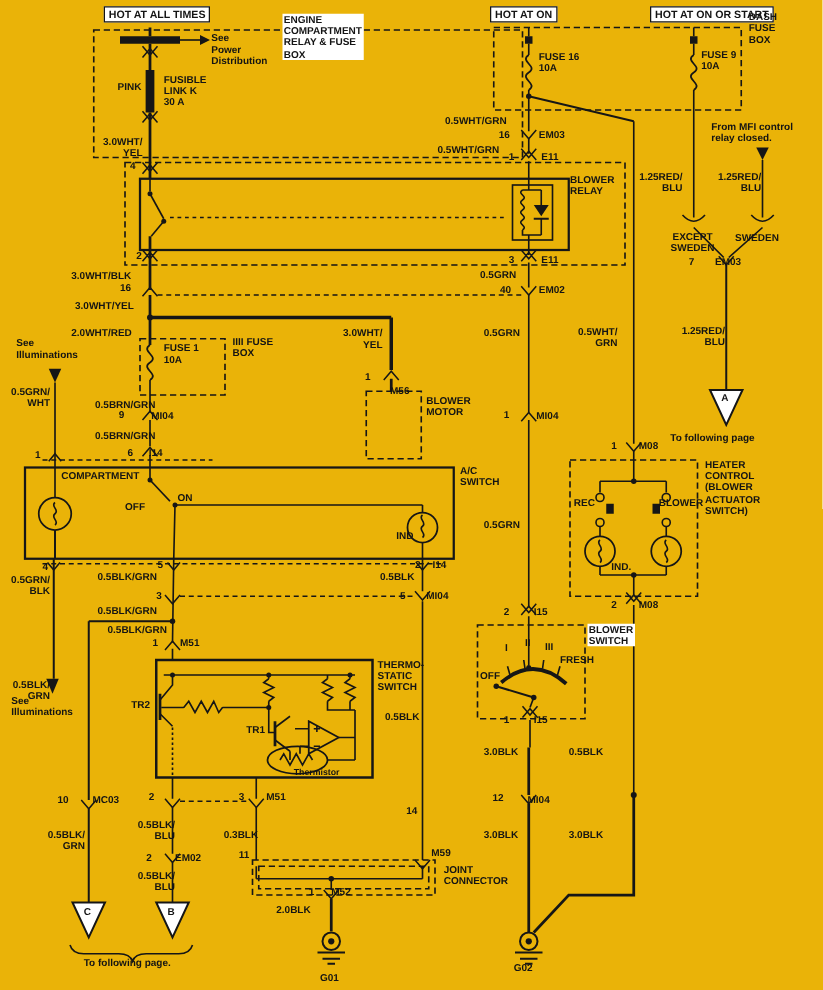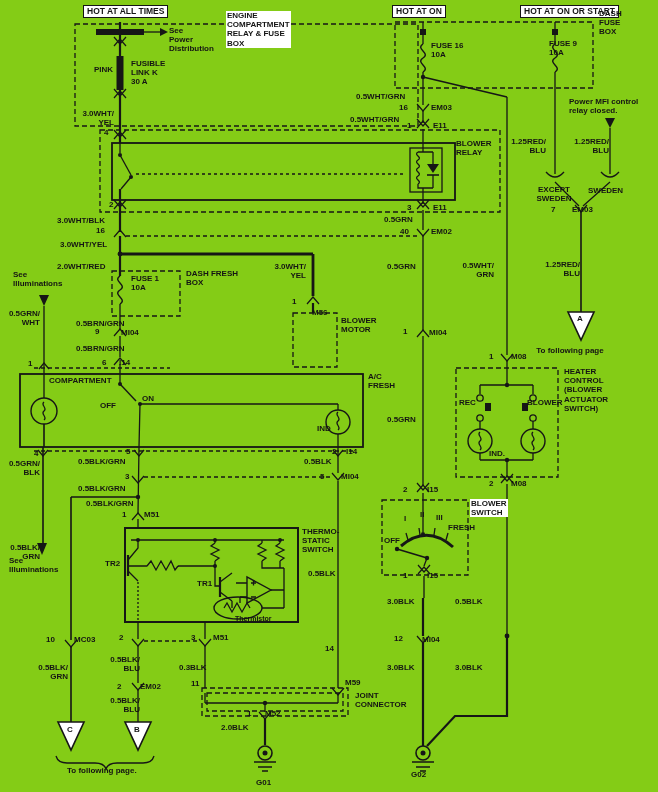--- a/index.html
+++ b/index.html
@@ -1,16 +1,16 @@
 <!DOCTYPE html>
 <html><head>
 <meta charset="utf-8">
 <style>
   html,body{margin:0;padding:0;background:#fff;}
-  .page{position:relative;width:658px;height:792px;background:#84cc16;
+  .page{position:relative;width:658px;height:792px;background:#eab308;
         font-family:"Liberation Sans",sans-serif;color:#141414;overflow:hidden;}
   svg{position:absolute;left:0;top:0;}
   .l{position:absolute;white-space:pre-line;font-size:8px;font-weight:600;
      line-height:1.15;color:#141414;}
   .b{font-weight:700;}
   .r{text-align:right;}
   .c{text-align:center;}
   .sm{font-size:7px;}
   .hdr{border:1.5px solid #141414;padding:1px 3px;font-size:8.5px;font-weight:700;
        background:#fff;line-height:1.1;white-space:nowrap;}
@@ -267,42 +267,42 @@
 <div class="l b" style="left:433px;top:203px">E11</div>
 <div class="l" style="left:109px;top:200px">2</div>
 <div class="l" style="left:57px;top:216px">3.0WHT/BLK</div>
 <div class="l" style="left:96px;top:226px">16</div>
 <div class="l" style="left:400px;top:227px">40</div>
 <div class="l b" style="left:431px;top:227px">EM02</div>
 <div class="l" style="left:60px;top:240px">3.0WHT/YEL</div>
 <div class="l" style="left:57px;top:262px">2.0WHT/RED</div>
 <div class="l b" style="left:131px;top:274px">FUSE 1
 10A</div>
-<div class="l b" style="left:186px;top:269px">DASH FRESH
+<div class="l b" style="left:186px;top:269px">IIII FUSE
 BOX</div>
 <div class="l" style="left:76px;top:319px">0.5BRN/GRN</div>
 <div class="l" style="left:95px;top:327px">9</div>
 <div class="l b" style="left:121px;top:328px">MI04</div>
 <div class="l" style="left:76px;top:344px">0.5BRN/GRN</div>
 <div class="l" style="left:102px;top:358px">6</div>
 <div class="l" style="left:119px;top:358px">I14</div>
 <div class="l r" style="left:260px;top:262px;width:46px">3.0WHT/
 YEL</div>
 <div class="l" style="left:292px;top:297px">1</div>
 <div class="l b" style="left:312px;top:308px">M56</div>
 <div class="l b" style="left:341px;top:316px">BLOWER
 MOTOR</div>
 <div class="l b" style="left:431px;top:41px">FUSE 16
 10A</div>
-<div class="l b" style="left:549px;top:39px">FUSE 9
+<div class="l b" style="left:561px;top:39px">FUSE 9
 10A</div>
 <div class="l b" style="left:599px;top:9px">DASH
 FUSE
 BOX</div>
-<div class="l" style="left:569px;top:97px">Power MFI control
+<div class="l" style="left:569px;top:97px">From MFI control
 relay closed.</div>
 <div class="l" style="left:356px;top:92px">0.5WHT/GRN</div>
 <div class="l" style="left:399px;top:103px">16</div>
 <div class="l b" style="left:431px;top:103px">EM03</div>
 <div class="l" style="left:350px;top:115px">0.5WHT/GRN</div>
 <div class="l" style="left:384px;top:215px">0.5GRN</div>
 <div class="l" style="left:387px;top:262px">0.5GRN</div>
 <div class="l" style="left:403px;top:327px">1</div>
 <div class="l b" style="left:429px;top:328px">MI04</div>
 <div class="l" style="left:387px;top:415px">0.5GRN</div>
@@ -332,21 +332,21 @@
 <div class="l r" style="left:534px;top:260px;width:46px">1.25RED/
 BLU</div>
 <div class="l b" style="left:577px;top:314px">A</div>
 <div class="l c" style="left:505px;top:346px;width:130px">To following page</div>
 <div class="l" style="left:13px;top:270px">See
 Illuminations</div>
 <div class="l r" style="left:0px;top:309px;width:40px">0.5GRN/
 WHT</div>
 <div class="l" style="left:28px;top:359px">1</div>
 <div class="l b" style="left:368px;top:372px">A/C
-FRESH</div>
+SWITCH</div>
 <div class="l" style="left:49px;top:376px">COMPARTMENT</div>
 <div class="l" style="left:100px;top:401px">OFF</div>
 <div class="l" style="left:142px;top:394px">ON</div>
 <div class="l" style="left:317px;top:424px">IND</div>
 <div class="l" style="left:332px;top:447px">2</div>
 <div class="l" style="left:346px;top:447px">I14</div>
 <div class="l" style="left:34px;top:449px">4</div>
 <div class="l" style="left:126px;top:447px">5</div>
 <div class="l" style="left:78px;top:457px">0.5BLK/GRN</div>
 <div class="l" style="left:304px;top:457px">0.5BLK</div>

